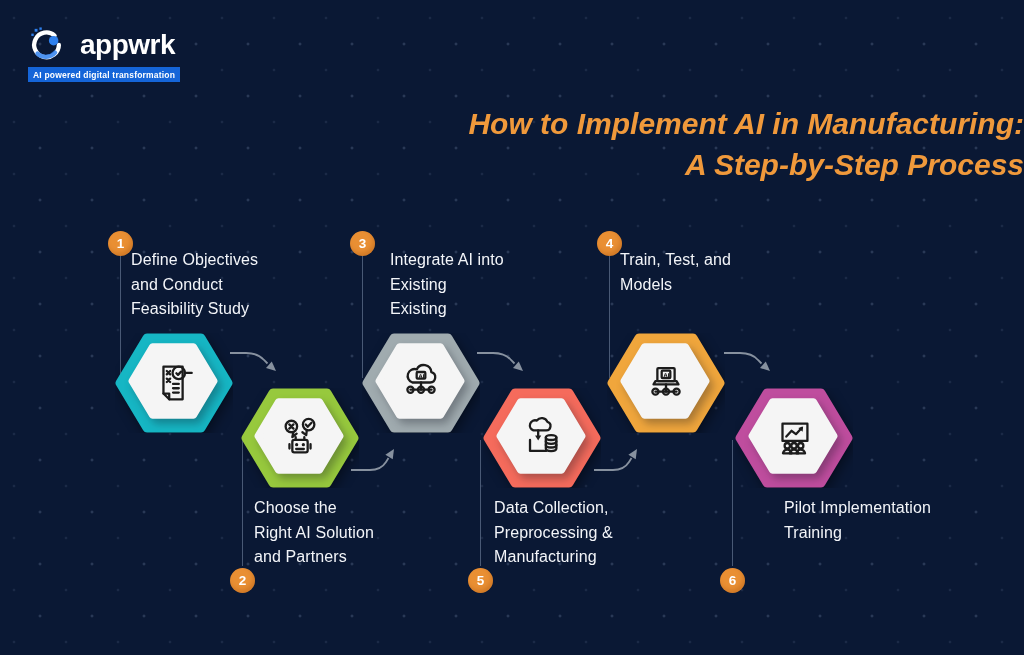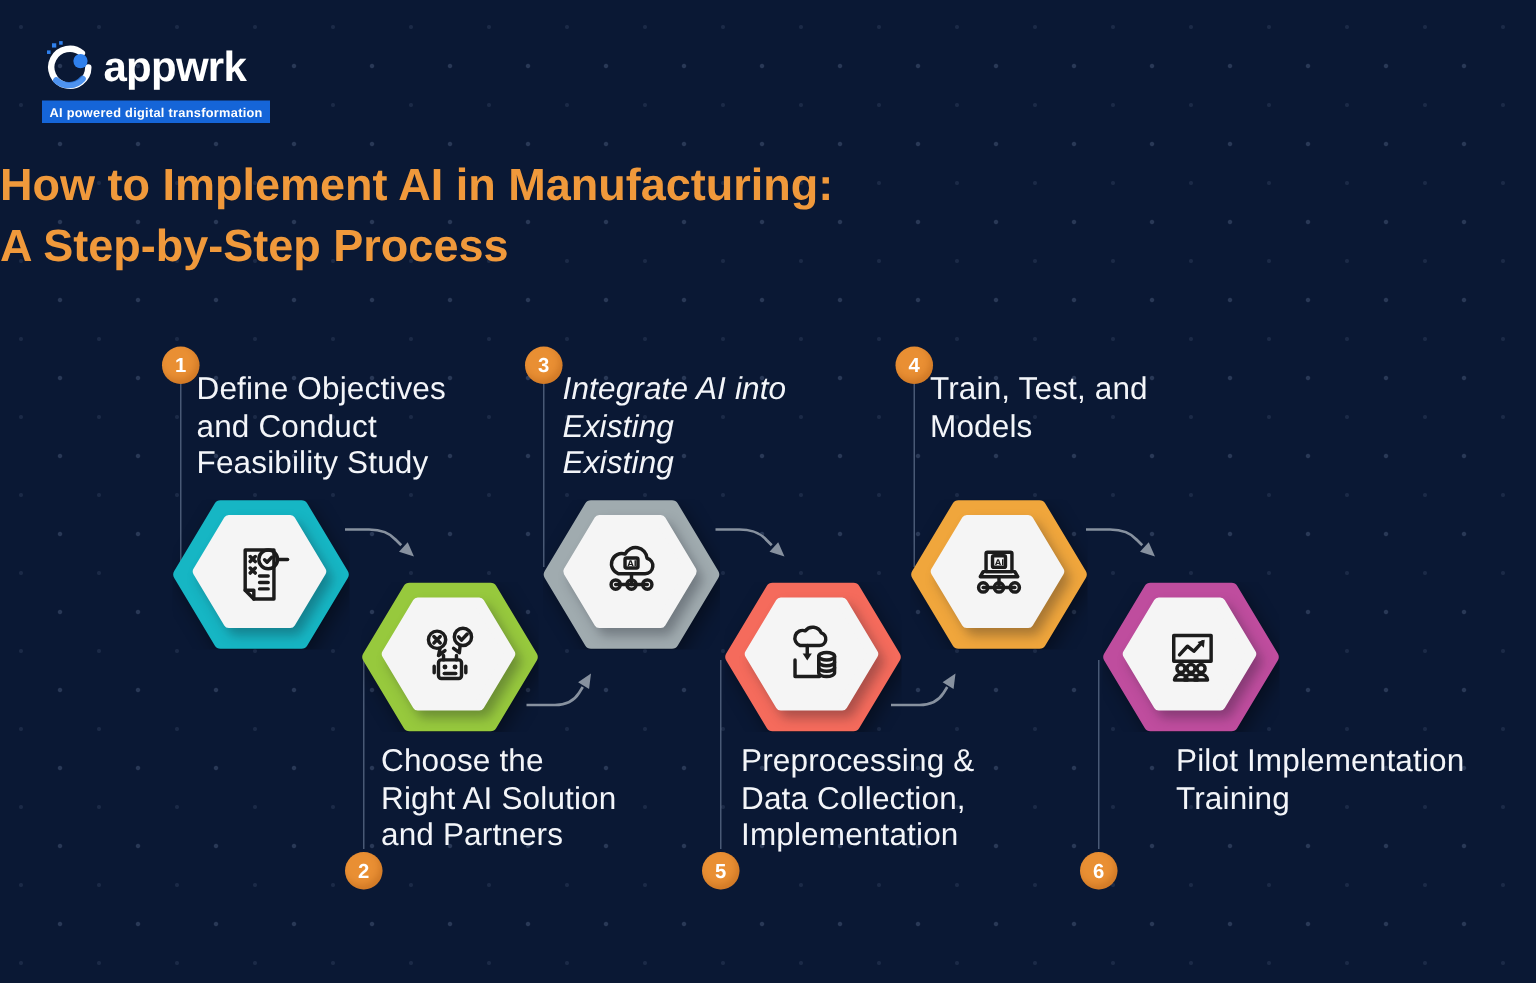--- a/index.html
+++ b/index.html
@@ -8,47 +8,47 @@
     font-family:"Liberation Sans","DejaVu Sans",sans-serif;
     background-color:#0a1834;
     background-image:
       radial-gradient(rgba(150,170,205,.22) 1.1px, transparent 1.8px),
       radial-gradient(rgba(150,170,205,.12) 1px, transparent 1.7px);
     background-size:52px 52px,52px 52px;
     background-position:14px 18px,40px 44px;
   }
   
   .logo{position:absolute;left:28px;top:26px;}
-  .logo-row{display:flex;align-items:center;gap:3px;}
+  .logo-row{display:flex;align-items:center;gap:14px;}
   .brand{color:#ffffff;font-size:28px;font-weight:700;letter-spacing:-.5px;line-height:1;}
   .tagline{margin-top:3px;background:#1565d8;color:#ffffff;font-size:8.5px;font-weight:700;
     padding:2.5px 5px;width:fit-content;letter-spacing:.2px;}
   
-  .title{position:absolute;left:0;right:0;top:103px;text-align:left;
-    color:#f0993b;font-size:30px;font-weight:700;line-height:41px;}
+  .title{position:absolute;left:0;right:0;top:103px;text-align:right;
+    color:#f0993b;font-size:30px;font-weight:700;line-height:41px;font-style:italic;}
   
   .num{position:absolute;width:25px;height:25px;border-radius:50%;background:#e98f33;
     color:#fff;font-size:13.5px;font-weight:700;display:flex;align-items:center;justify-content:center;
     box-shadow:inset -2px -3px 4px rgba(140,60,0,.25);z-index:5;}
   .vline{position:absolute;width:1px;background:rgba(150,168,198,.45);}
-  .steptext{position:absolute;color:#f3f5f9;font-size:21px;line-height:24.5px;letter-spacing:.1px;}
+  .steptext{position:absolute;color:#f3f5f9;font-size:16px;line-height:24.5px;letter-spacing:.1px;}
   .hexwrap{position:absolute;width:118px;height:100px;}
   .hex-outer{filter:drop-shadow(3px 5px 6px rgba(0,0,0,.4));}
   .hex-inner{filter:drop-shadow(4px 5px 4px rgba(15,20,30,.32));}
   .stepicon{position:absolute;width:46px;height:46px;z-index:4;}
   .arrow{position:absolute;}
   
   #num1{left:108px;top:231px;} #line1{left:120px;top:256px;height:122px;}
   #text1{left:131px;top:248px;} #hex1{left:115px;top:333px;} #icon1{left:151px;top:360px;}
   
   #num2{left:230px;top:568px;} #line2{left:242px;top:440px;height:126px;}
   #text2{left:254px;top:496px;} #hex2{left:241px;top:388px;} #icon2{left:277px;top:415px;}
   
   #num3{left:350px;top:231px;} #line3{left:362px;top:256px;height:122px;}
-  #text3{left:375px;top:248px;font-style:italic;} #hex3{left:362px;top:333px;} #icon3{left:398px;top:360px;}
+  #text3{left:390px;top:248px;} #hex3{left:362px;top:333px;} #icon3{left:398px;top:360px;}
   
   #num4{left:597px;top:231px;} #line4{left:609px;top:256px;height:122px;}
   #text4{left:620px;top:248px;} #hex4{left:607px;top:333px;} #icon4{left:643px;top:360px;}
   
   #num5{left:468px;top:568px;} #line5{left:480px;top:440px;height:126px;}
   #text5{left:494px;top:496px;} #hex5{left:483px;top:388px;} #icon5{left:519px;top:415px;}
   
   #num6{left:720px;top:568px;} #line6{left:732px;top:440px;height:126px;}
   #text6{left:784px;top:496px;} #hex6{left:735px;top:388px;} #icon6{left:771px;top:415px;}
   
@@ -170,23 +170,23 @@
   <path class="ink" d="M24 25.5 V33"></path>
   <path class="ink" d="M13 33 H35"></path>
   <circle class="ink" cx="13" cy="33" r="3.2" fill="#f5f5f5"></circle>
   <circle class="ink" cx="24" cy="33" r="3.2" fill="#f5f5f5"></circle>
   <circle class="ink" cx="35" cy="33" r="3.2" fill="#f5f5f5"></circle>
 </svg>
 
 <div class="num" id="num5">5</div>
 <div class="vline" id="line5"></div>
 <div class="steptext" id="text5">
+  <div>Data Collection,</div>
   <div>Preprocessing &amp;</div>
-  <div>Data Collection,</div>
-  <div>Implementation</div>
+  <div>Manufacturing</div>
 </div>
 <svg class="hexwrap" id="hex5" viewBox="0 0 118 100">
   <polygon class="hex-outer" points="5,50 32,5 86,5 113,50 86,95 32,95" stroke-width="9" stroke-linejoin="round" fill="#f56b5c" stroke="#f56b5c"></polygon>
   <polygon class="hex-inner" points="18,50 38.5,15.8 79.5,15.8 100,50 79.5,84.2 38.5,84.2" transform="translate(-1,-2)" fill="#f5f5f5" stroke="#f5f5f5" stroke-width="7" stroke-linejoin="round"></polygon>
 </svg>
 <svg class="stepicon" id="icon5" viewBox="0 0 48 48">
   <path class="ink" d="M15 16 h13.5 a4.5 4.5 0 0 0 1.2 -8.8 A6.5 6.5 0 0 0 18.6 5.8 A5.3 5.3 0 0 0 15 16 Z"></path>
   <path class="ink" d="M20 16 V22"></path>
   <polygon class="inkfill" points="16.8,21.5 23.2,21.5 20,26.5"></polygon>
   <path class="ink" d="M11.5 26 V37.5 H28.5 V26"></path>

